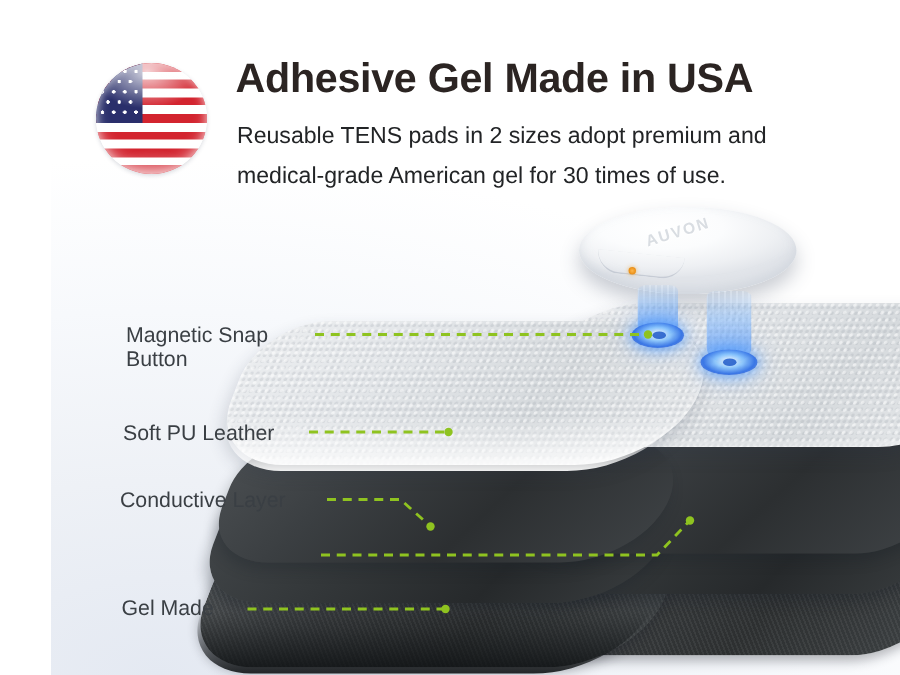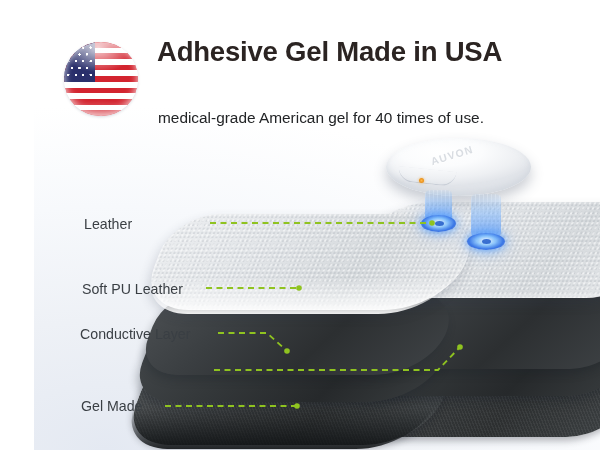--- a/index.html
+++ b/index.html
@@ -224,21 +224,22 @@
         <i style="top:92.31%"></i>
       </div>
       <div class="flag-canton">
         <div class="flag-stars"></div>
       </div>
       <div class="flag-gloss"></div>
       <div class="flag-edge"></div>
     </div>
 
     <div id="title">Adhesive Gel Made in USA</div>
-    <div class="sub-line" id="sub2">medical-grade American gel for 40 times of use.</div>
+    <div class="sub-line" id="sub1">Reusable TENS pads in 2 sizes adopt premium and</div>
+    <div class="sub-line" id="sub2">medical-grade American gel for 30 times of use.</div>
   </div>
 
   <div id="product">
 
     <div class="layer" id="gel-layer">
       <div class="lobe r"></div>
       <div class="lobe l"></div>
       <div class="rim"></div>
     </div>
 
@@ -272,21 +273,22 @@
       </div>
       <div class="snap" id="snap-right">
         <div class="beam"></div>
         <div class="ring"></div>
         <div class="dot"></div>
       </div>
     </div>
   </div>
 
   <div class="callout-label" id="lbl-magnetic">
-    <div>Leather</div>
+    <div>Magnetic Snap</div>
+    <div>Button</div>
   </div>
   <div class="callout-label" id="lbl-conductive">Conductive Layer</div>
   <div class="callout-label" id="lbl-pu">Soft PU Leather</div>
   <div class="callout-label" id="lbl-gel">Gel Made</div>
 
   <svg id="leaders" viewBox="0 0 600 450">
 
     <path class="leader" d="M176,223 L396,223"></path>
     <circle class="leader-dot" cx="398" cy="223" r="2.8"></circle>
 

